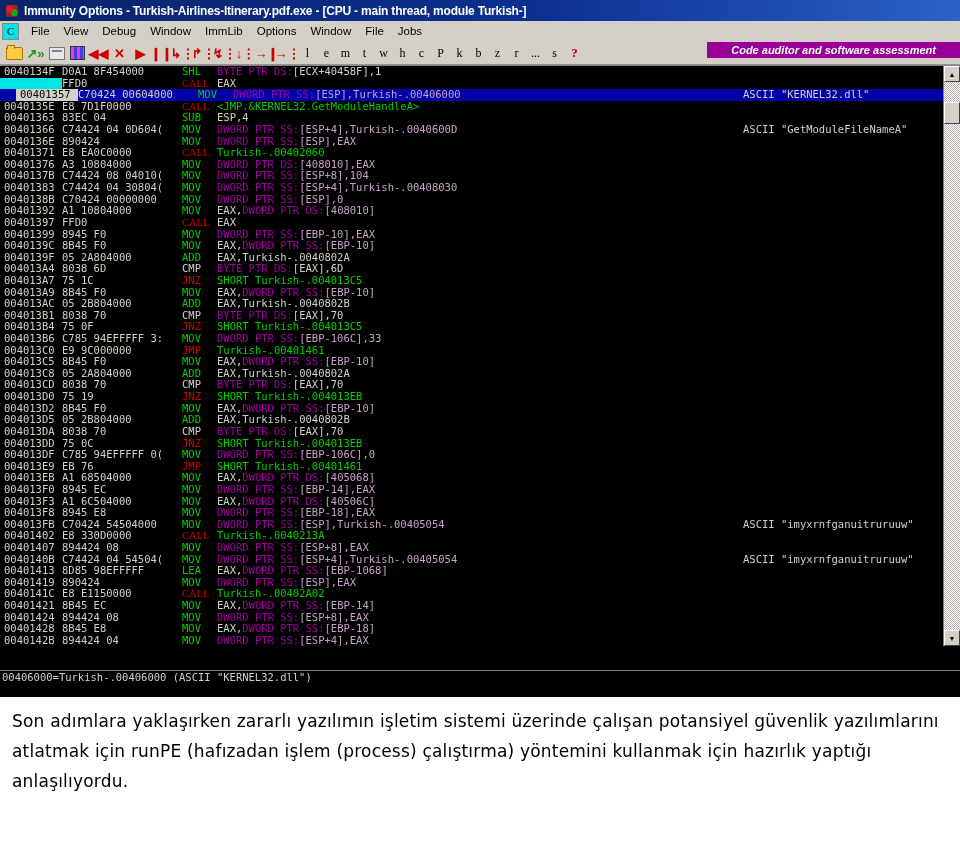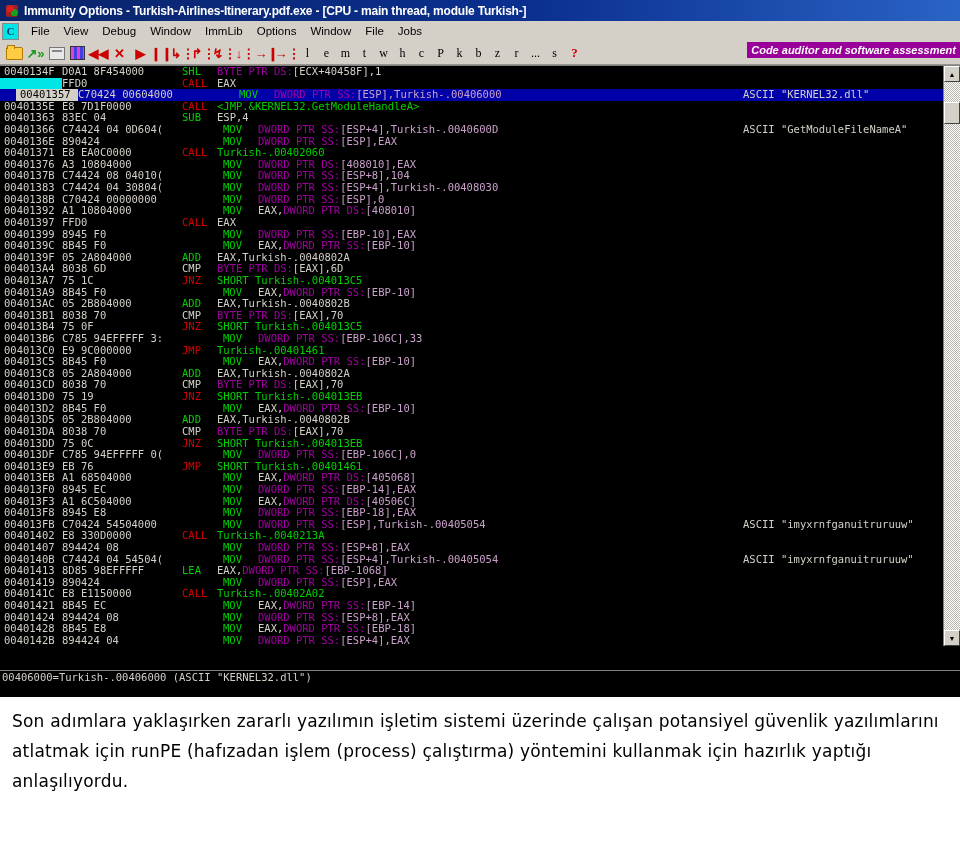--- a/index.html
+++ b/index.html
@@ -159,21 +159,21 @@
     position: absolute;
     right: 0; top: 0;
     height: 16px;
     background: #990099;
     color: #ffffff;
     font-size: 11px;
     font-style: italic;
     font-weight: bold;
     display: flex;
     align-items: center;
-    padding: 0 4px;
+    padding: 0 24px;
     font-family: "Liberation Sans", sans-serif;
     white-space: nowrap;
   }
 
   
   #cpu-pane {
     position: relative;
     height: 631px;
     background: #000000;
     border-top: 1px solid #808080;
@@ -199,22 +199,22 @@
   }
   .row.sel { background: #0000a8; padding-left: 16px; }
   .c-addr   { width: 62px; flex: none; color: #d4d0c8; padding-left: 4px; box-sizing: border-box; }
   .c-addr.cur { background: #00e5e5; color: #00e5e5; }
   .c-addr.selrow { background: #d4d0c8; color: #000000; }
   .c-hex    { width: 120px; flex: none; color: #d4d0c8; }
   .c-mn     { width: 30px; flex: none; }
   .c-op     { flex: 1 1 auto; }
   .c-cmt    { width: 200px; flex: none; color: #d4d0c8; }
 
-  .mn-mov { color: #00d000; margin-left: 41px; }
-  .mn-call{ color: #d00000; }
+  .mn-mov { color: #00d000; }
+  .mn-call{ color: #d00000; font-family: Liberation Serif, serif; }
   .mn-jmp { color: #d00000; }
   .mn-cmp { color: #d4d0c8; }
   .mn-sub { color: #00d000; }
   .mn-shl { color: #00d000; }
   .mn-lea { color: #00d000; }
   .op-dim { color: #a000a0; }
   .op-lt  { color: #d4d0c8; }
   .op-gr  { color: #00d000; }
 
   

